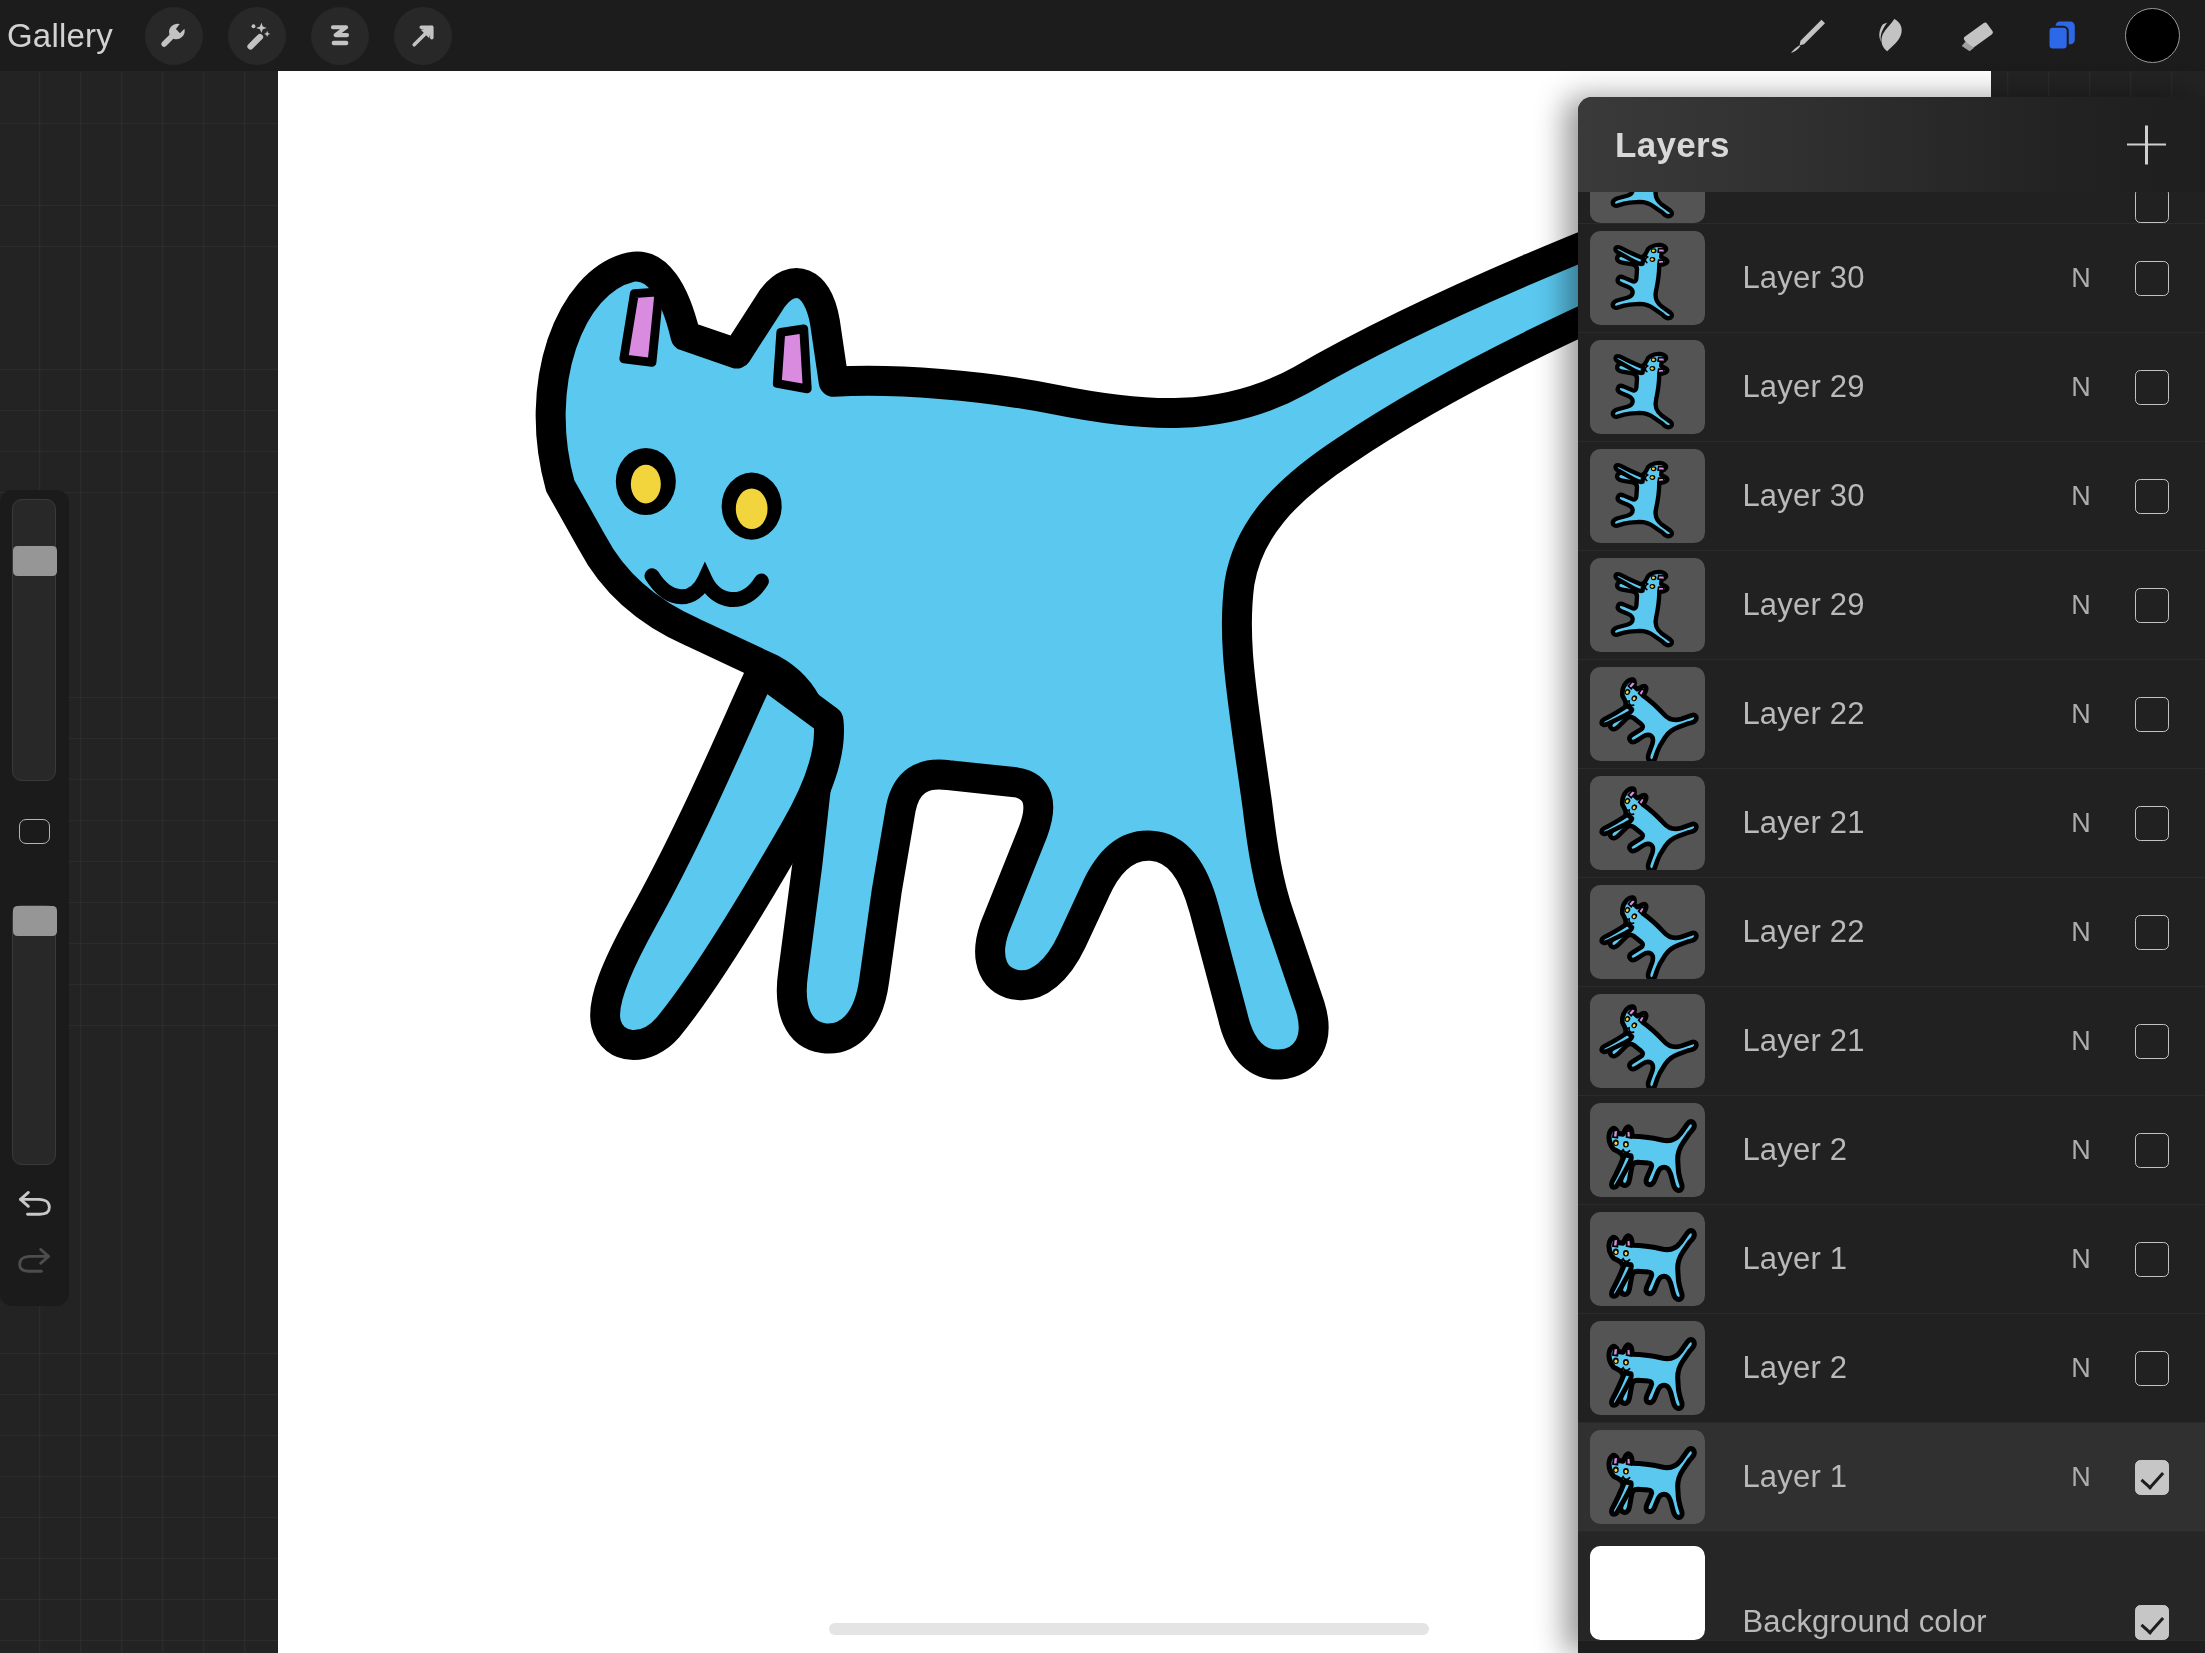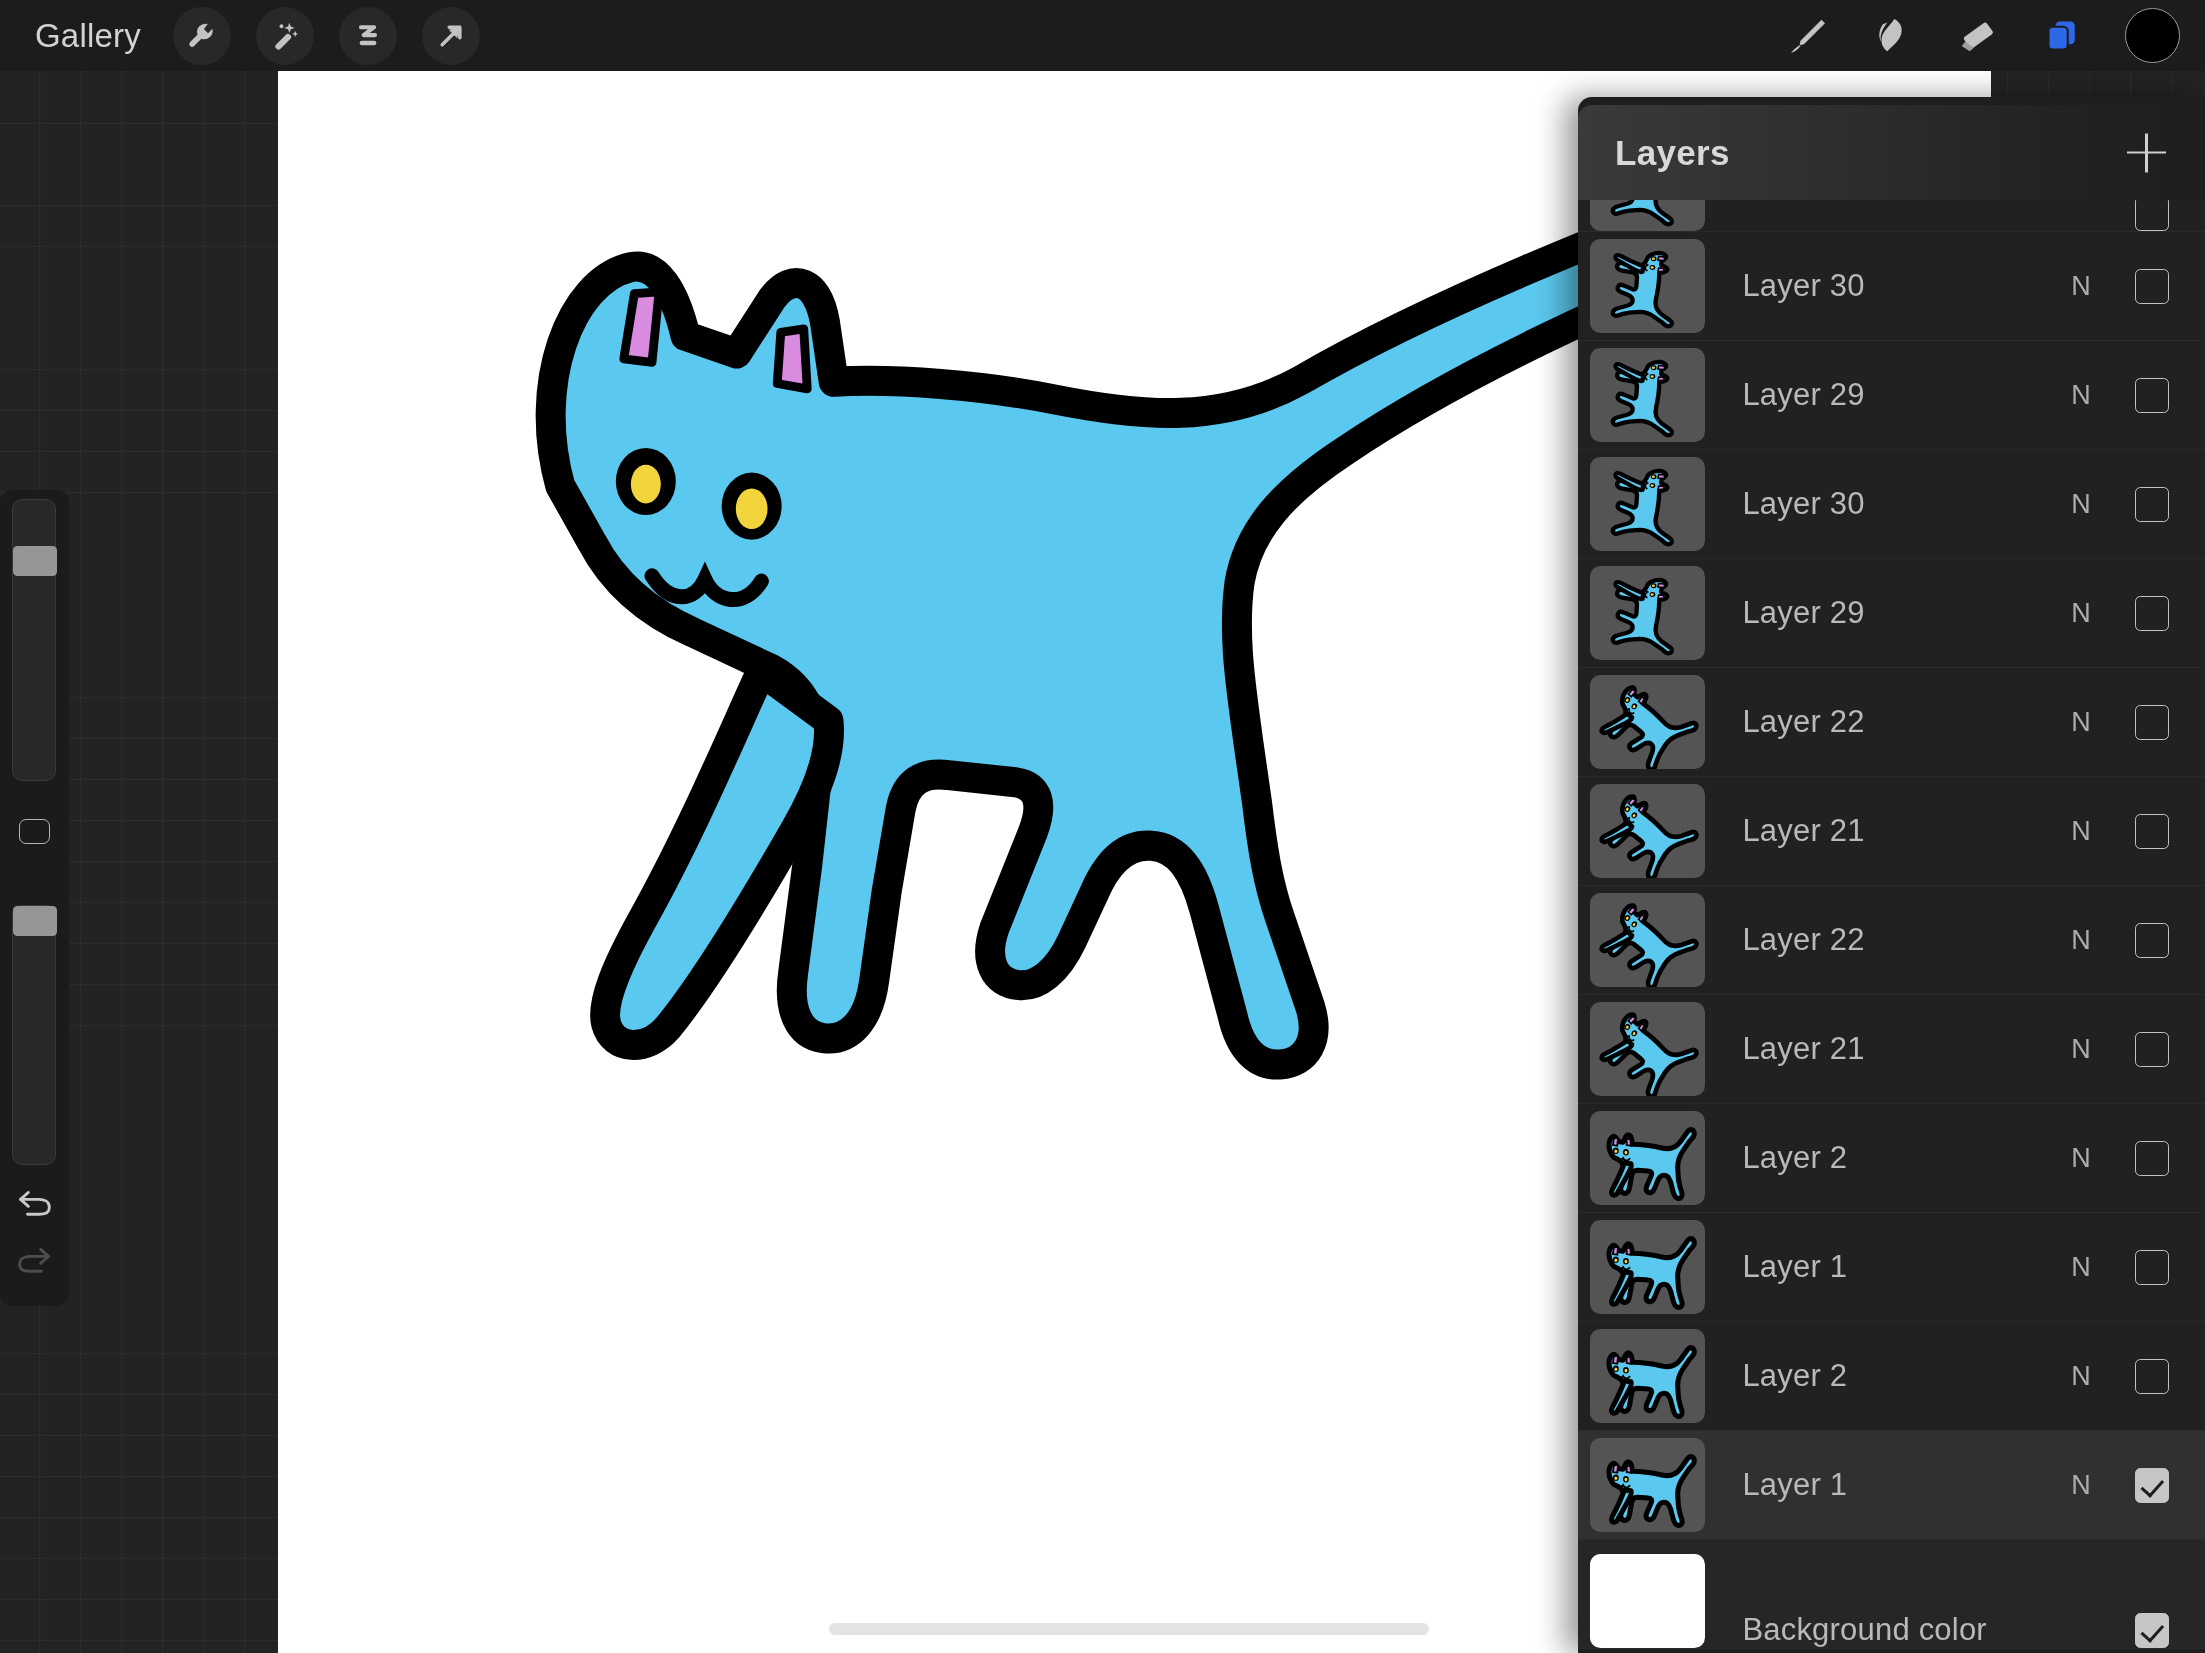--- a/index.html
+++ b/index.html
@@ -26,21 +26,21 @@
   }
 
   
   .topbar {
     position:absolute; left:0; top:0; width:2206px; height:71px;
     background:#1c1c1c;
     z-index:40;
   }
   .topbar-left { position:absolute; left:0; top:0; height:71px; display:flex; align-items:center; }
   .gallery-btn {
-    margin-left:28px; color:#d2d2d2; font-size:33px; letter-spacing:0.2px;
+    color:#d2d2d2; font-size:33px; letter-spacing:0.2px;
     padding:3.5px 7px; cursor:pointer;
   }
   .round-btn {
     width:58px; height:58px; border-radius:50%;
     background:#282828;
     display:flex; align-items:center; justify-content:center;
     margin-left:25px; cursor:pointer;
   }
   .round-btn:first-of-type { margin-left:35px; }
   .round-btn svg { display:block; }
@@ -112,21 +112,20 @@
     background:#1e1e1e;
     border-top-left-radius:14px;
     box-shadow:-12.4px 0 30px rgba(0,0,0,0.40);
     z-index:50;
     overflow:hidden;
   }
   .layers-header {
     position:relative; height:95px;
     background:linear-gradient(to right, #3a3a3a 0%, #2f2f2f 38%, #222 78%, #1e1e1e 100%);
     border-top-left-radius:14px;
-    margin-top:8px;
   }
   .layers-title {
     position:absolute; left:37px; top:50%; transform:translateY(-50%);
     color:#d8d8d8; font-size:35px; font-weight:bold; letter-spacing:0.3px;
   }
   .add-layer-btn {
     position:absolute; right:35px; top:50%; transform:translateY(-50%);
     width:49px; height:49px; cursor:pointer;
   }
   .add-layer-btn::before, .add-layer-btn::after {

